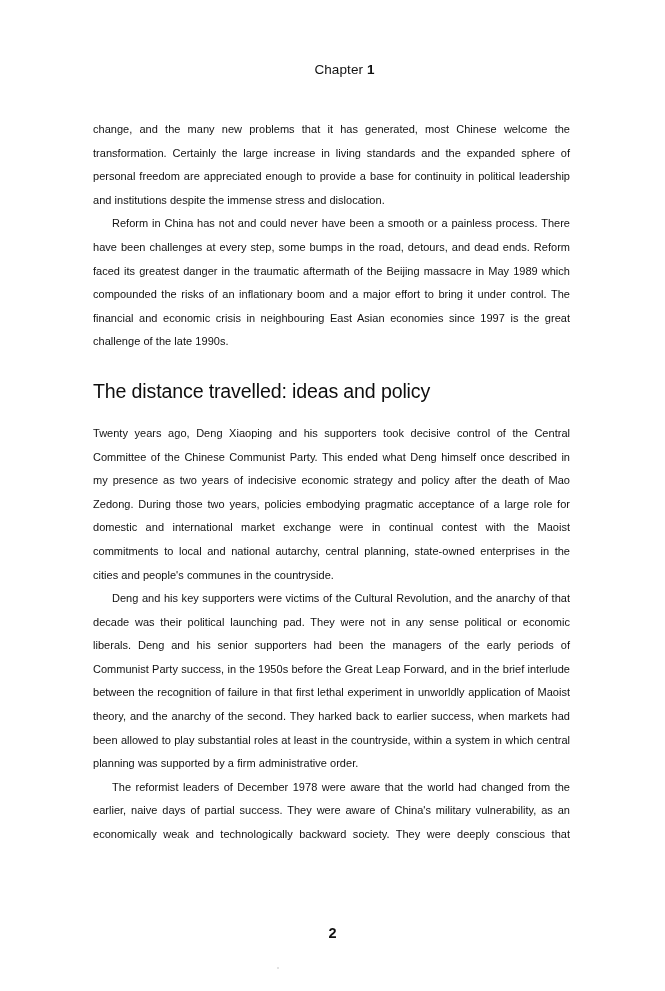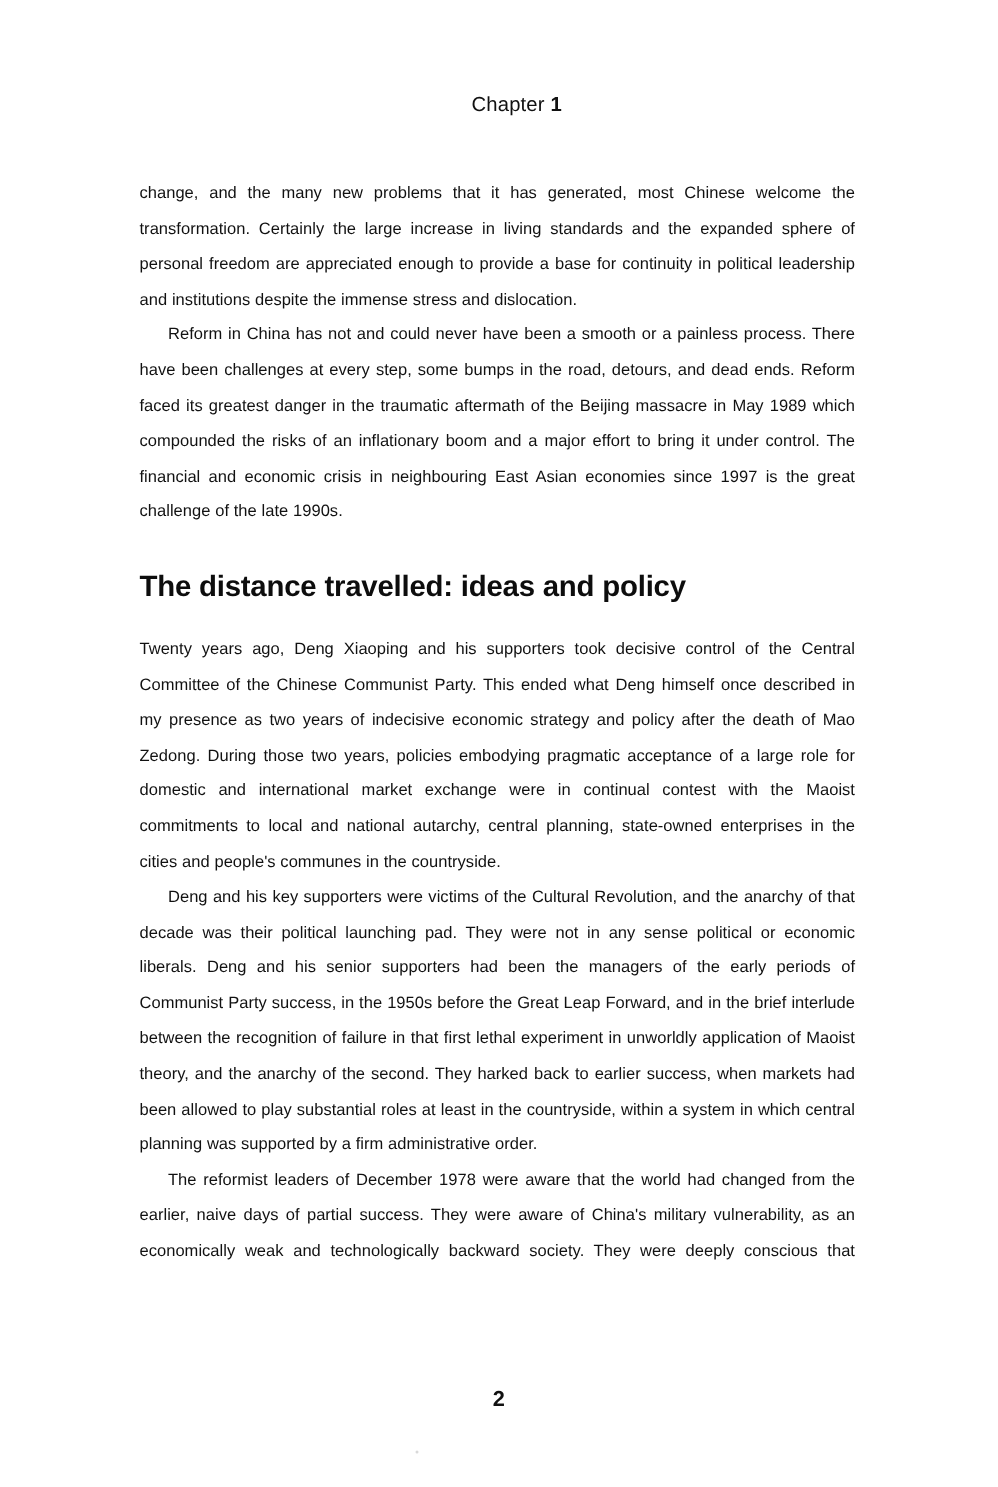--- a/index.html
+++ b/index.html
@@ -67,21 +67,21 @@
 
   
   p.body-text.continues {
     text-align-last: justify;
   }
 
   h2.section-heading {
     margin: 0;
     font-size: 19.6px;
     line-height: 24px;
-    font-weight: 700;
+    font-weight: 400;
     color: #0d0d0d;
     letter-spacing: -0.15px;
     text-align: left;
   }
 
   .gap-before-heading { height: 25px; }
   .gap-after-heading  { height: 19px; }
 
   
   .folio {

